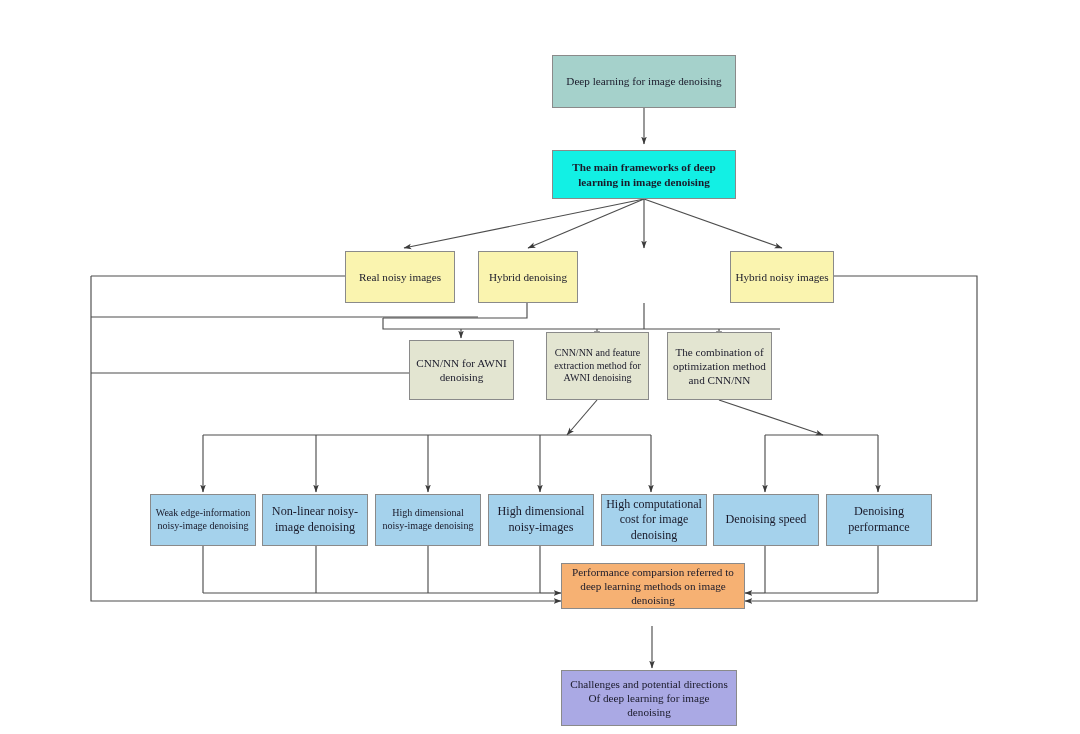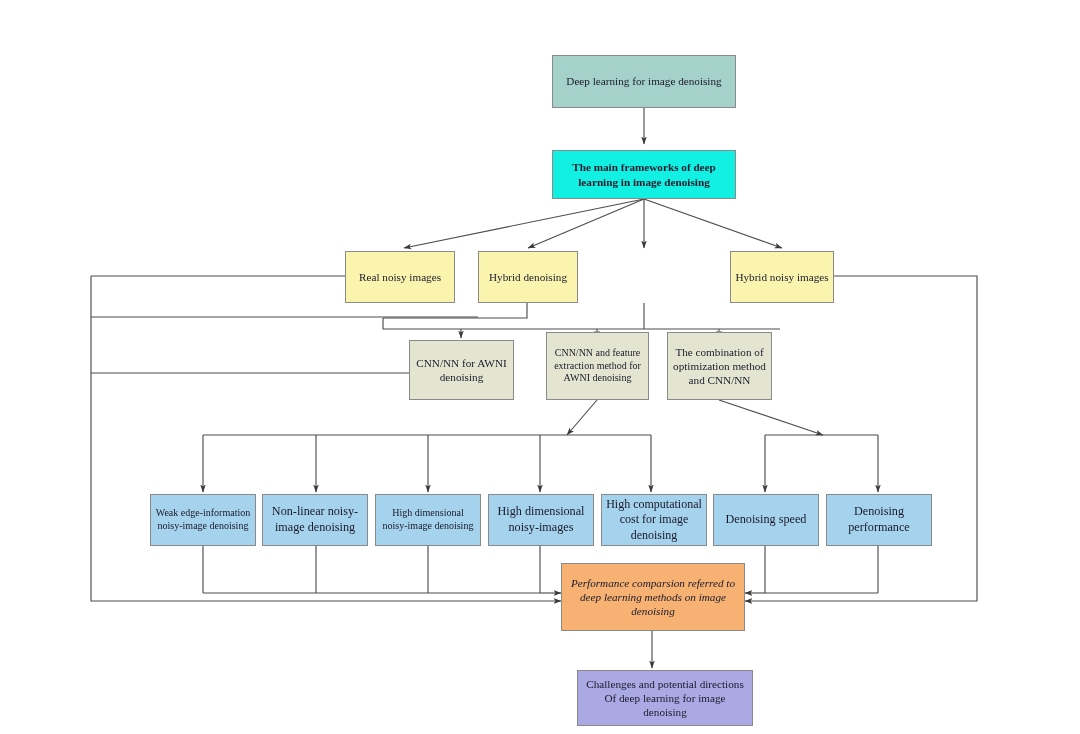--- a/index.html
+++ b/index.html
@@ -42,21 +42,21 @@
   .node span {
     display: block;
     width: 100%;
   }
   .n-root      { background: #a5d1cb; }
   .n-frame     { background: #12f0e4; font-weight: bold; }
   .n-yellow    { background: #faf4af; }
   .n-olive     { background: #e3e5d1; }
   .n-blue      { background: #a5d2ec; }
   .n-orange    { background: #f6b173; }
-  .n-purple    { background: #aaa9e4; margin-left: 16px; }
+  .n-purple    { background: #aaa9e4; }
   .fs-9  { font-size: 12px; align-items: flex-end; }
   .fs-10 { font-size: 10px; }
   .fs-11 { font-size: 11.2px; }
   .fs-12 { font-size: 12.2px; }
 </style>
 </head>
 <body>
 
 <div id="canvas">
 
@@ -165,21 +165,21 @@
   <div class="node n-blue fs-9" style="left:601px; top:494px; width:106px; height:52px;">
     <span>High computational cost for image denoising</span>
   </div>
   <div class="node n-blue fs-12" style="left:713px; top:494px; width:106px; height:52px;">
     <span>Denoising speed</span>
   </div>
   <div class="node n-blue fs-12" style="left:826px; top:494px; width:106px; height:52px;">
     <span>Denoising performance</span>
   </div>
 
-  <div class="node n-orange fs-11" style="left:561px; top:563px; width:184px; height:68px;font-style:italic;">
+  <div class="node n-orange fs-11" style="left:561px; top:563px; width:184px; height:46px;">
     <span>Performance comparsion referred to deep learning methods on image denoising</span>
   </div>
 
   <div class="node n-purple fs-11" style="left:561px; top:670px; width:176px; height:56px;">
     <span>Challenges and potential directions Of deep learning for image denoising</span>
   </div>
 
 </div>
 
 </body></html>

